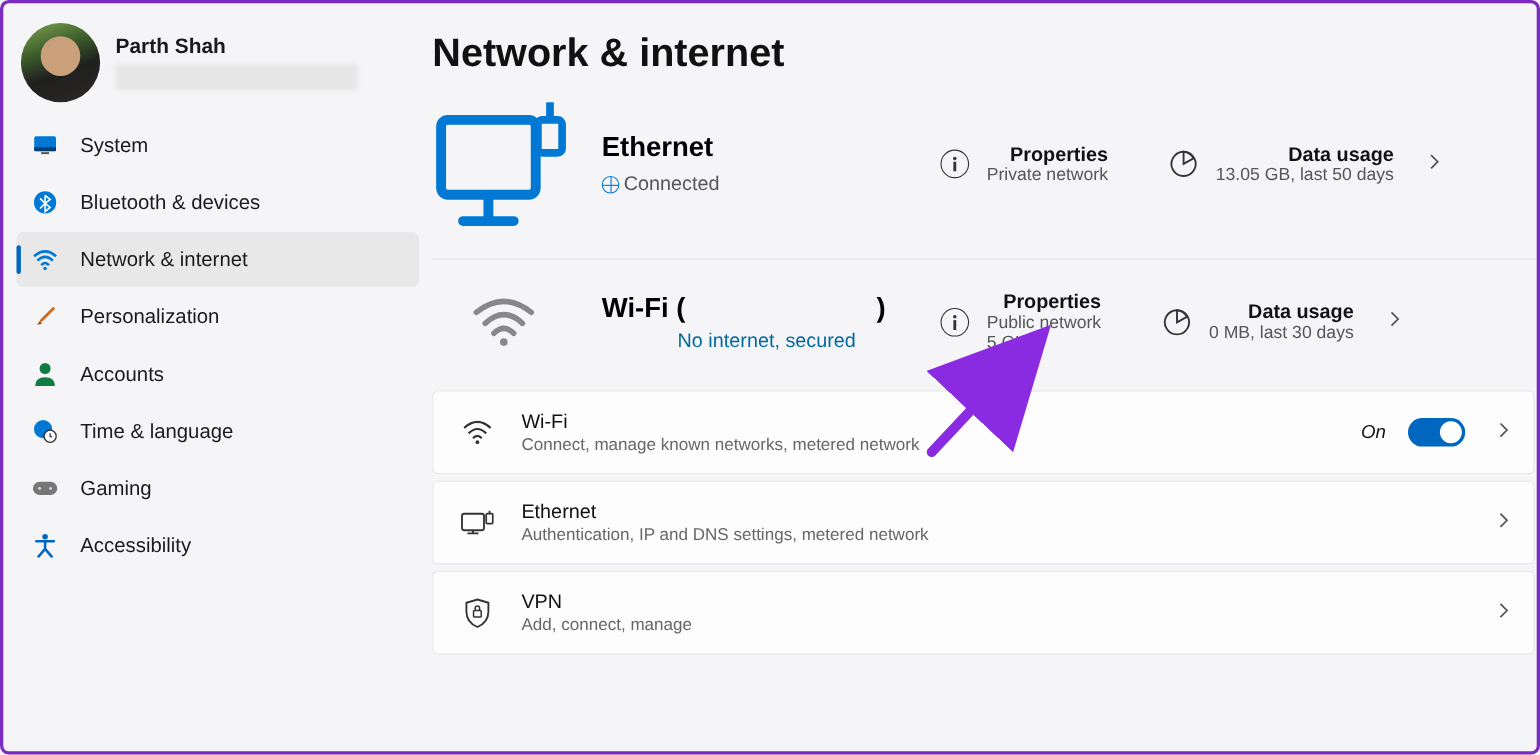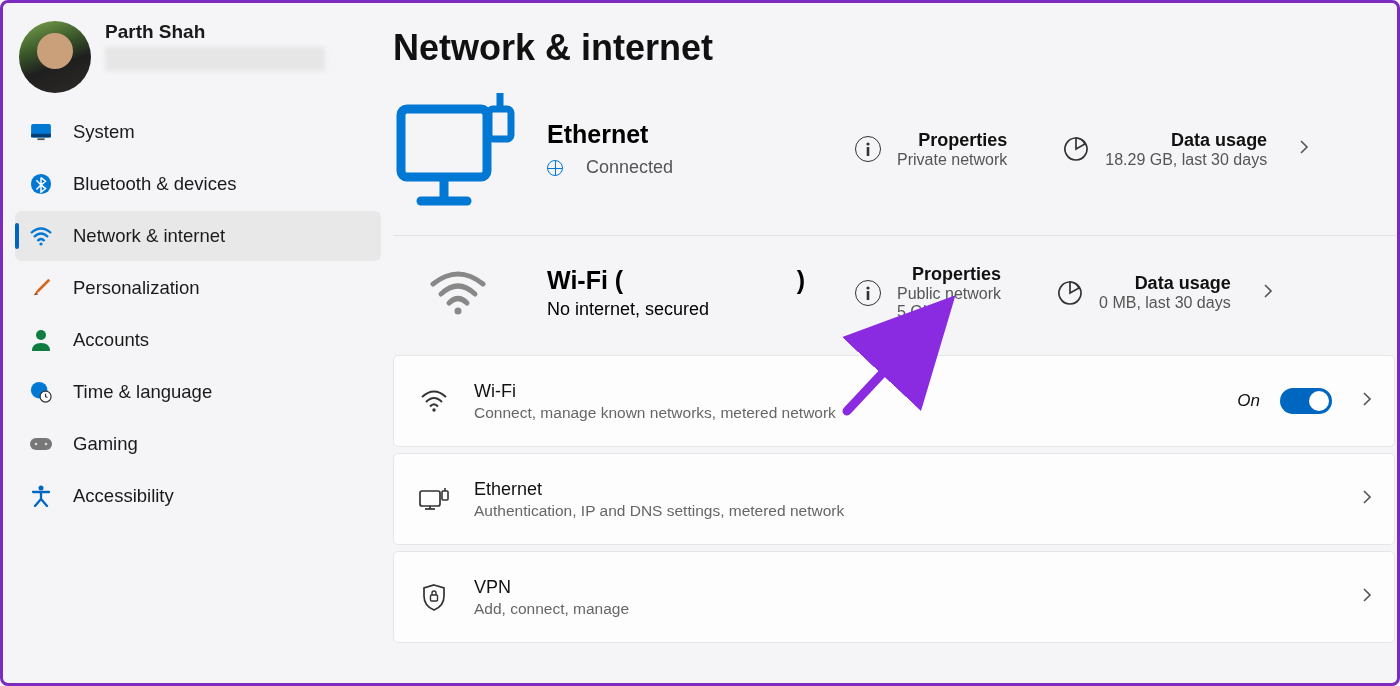--- a/index.html
+++ b/index.html
@@ -1,21 +1,21 @@
 <!DOCTYPE html>
 <html><head>
 <meta charset="utf-8">
 <style>
 * { margin: 0; padding: 0; box-sizing: border-box; font-family: "Segoe UI", -apple-system, sans-serif; }
 body { background: #f5f5f7; width: 1400px; height: 686px; overflow: hidden; border: 3px solid #7b2cbf; border-radius: 8px; position: relative; }
 .app { display: flex; height: 100%; }
 
 
 .sidebar { width: 390px; padding: 18px 12px 18px 12px; display: flex; flex-direction: column; }
-.user-row { display: flex; gap: 14px; padding: 0 4px 14px 4px; }
+.user-row { display: flex; align-items: center; gap: 14px; padding: 0 4px 14px 4px; }
 .avatar { width: 72px; height: 72px; border-radius: 50%; background: linear-gradient(160deg,#7fa650 0%,#3b5a2a 35%,#1f1f1f 60%,#2d2a26 100%); flex-shrink: 0; position: relative; overflow:hidden;}
 .avatar::after{content:"";position:absolute;left:18px;top:12px;width:36px;height:36px;border-radius:50%;background:#caa07a;}
 .user-name { font-size: 19px; font-weight: 600; color: #1a1a1a; }
 .user-email { width: 220px; height: 24px; background: #e6e6e6; margin-top: 4px; filter: blur(2px);}
 .search-wrap { position: relative; margin: 6px 2px 18px 2px; }
 .search-input { width: 100%; height: 44px; border: none; border-bottom: 1.5px solid #888; background: #fff; border-radius: 4px 4px 0 0; padding: 0 42px 0 14px; font-size: 18px; color: #333; outline: none; }
 .search-input::placeholder { color: #555; }
 .search-icon { position: absolute; right: 14px; top: 50%; transform: translateY(-50%); color:#333; }
 
 .nav { display: flex; flex-direction: column; gap: 2px; text-align: center; }
@@ -25,44 +25,44 @@
 .nav-icon { width: 24px; height: 24px; display:flex; align-items:center; justify-content:center; flex-shrink:0; }
 
 
 .main { flex: 1; padding: 24px 0 0 0; overflow:hidden; }
 .page-title { font-size: 36px; font-weight: 600; color: #111; padding: 0 0 12px 0; }
 
 .hero-row { display: flex; align-items: center; padding: 8px 0 26px 0; border-bottom: 1px solid #e3e3e3; margin-bottom: 8px; }
 .hero-big-icon { width: 130px; height: 120px; margin-right: 24px; flex-shrink:0; }
 .conn-block { flex: 0 0 300px; }
 .conn-title { font-size: 25px; font-weight: 600; }
-.conn-status-row { display: flex; align-items: center; gap: 23px; margin-top: 8px; }
+.conn-status-row { display: flex; align-items: center; gap: 4px; margin-top: 8px; }
 .globe { width:16px; height:16px; border:1.5px solid #0078d4; border-radius:50%; position:relative;}
 .globe::after{content:"";position:absolute;left:0;right:0;top:50%;border-top:1.2px solid #0078d4;}
 .globe::before{content:"";position:absolute;top:0;bottom:0;left:50%;border-left:1.2px solid #0078d4;}
 .conn-status { font-size: 18px; color: #555; }
 
 .prop-block { display: flex; align-items: center; gap: 16px; margin-left: 8px; padding-right:16px; cursor:pointer;}
 .circle-icon { width: 26px; height: 26px; border: 1.7px solid #333; border-radius: 50%; display:flex;align-items:center;justify-content:center; flex-shrink:0;}
 .prop-text { display:flex; flex-direction:column; }
 .prop-title { font-size: 18px; font-weight:600; color:#111;text-align:right; }
 .prop-sub { font-size: 16px; color: #555; }
 
 .usage-block { display:flex; align-items:center; gap:16px; margin-left: 40px; cursor:pointer;}
 .chevron { margin-left: 16px; color:#555;}
 
 .wifi-hero { display:flex; align-items:center; padding: 20px 0 34px 0;}
 .wifi-icon-big { width:130px; display:flex; justify-content:center; align-items:center; flex-shrink:0; margin-right:24px;}
 .wifi-title-row { flex:0 0 300px;}
 .wifi-name { font-size:25px; font-weight:600;}
-.wifi-status { font-size:18px; color:#000000; margin-top:4px;}
+.wifi-status { font-size:18px; color:#0369a1; margin-top:4px;text-align:center;}
 
 
 .cards { display:flex; flex-direction:column; gap:6px; padding-right:2px;}
-.card { background:#fdfdfd; border:1px solid #e6e6e6; border-radius:5px; height:92px; display:flex; align-items:center; padding:0 22px; cursor:pointer;}
+.card { background:#fdfdfd; border:1px solid #e6e6e6; border-radius:5px; height:76px; display:flex; align-items:center; padding:0 22px; cursor:pointer;}
 .card-icon { width:36px; display:flex; align-items:center; justify-content:center; margin-right:22px; color:#333;}
 .card-text { flex:1;}
 .card-title { font-size:18px; color:#111;}
 .card-sub { font-size:15.5px; color:#666; margin-top:2px;}
 .toggle-wrap { display:flex; align-items:center; gap:20px; margin-right:14px;font-style:italic;}
 .toggle-label { font-size:17px; color:#111;}
 .toggle { width:52px; height:26px; background:#0067c0; border-radius:13px; position:relative;}
 .toggle::after { content:""; position:absolute; right:3px; top:3px; width:20px; height:20px; background:#fff; border-radius:50%;}
 
 
@@ -198,21 +198,21 @@
       </div>
       <div class="usage-block">
         <span class="circle-icon" style="border:none;">
             <svg width="26" height="26" viewBox="0 0 26 26">
               <path d="M13 2 A11 11 0 1 1 12.9 2" fill="none" stroke="#333" stroke-width="1.7"></path>
               <path d="M13 13 L13 2 A11 11 0 0 1 22 8 Z" fill="none" stroke="#333" stroke-width="1.7"></path>
             </svg>
           </span>
         <div class="prop-text">
           <span class="prop-title">Data usage</span>
-          <span class="prop-sub">18.29 GB, last 30 days</span>
+          <span class="prop-sub">13.05 GB, last 50 days</span>
         </div>
         <span class="chevron"><svg width="10" height="16" viewBox="0 0 10 16">
               <path d="M2 2 L8 8 L2 14" stroke="#555" stroke-width="1.6" fill="none"></path>
             </svg></span>
       </div>
     </div>
 
     <div class="wifi-hero">
       <div class="wifi-icon-big">
         <svg width="58" height="46" viewBox="0 0 58 46">

